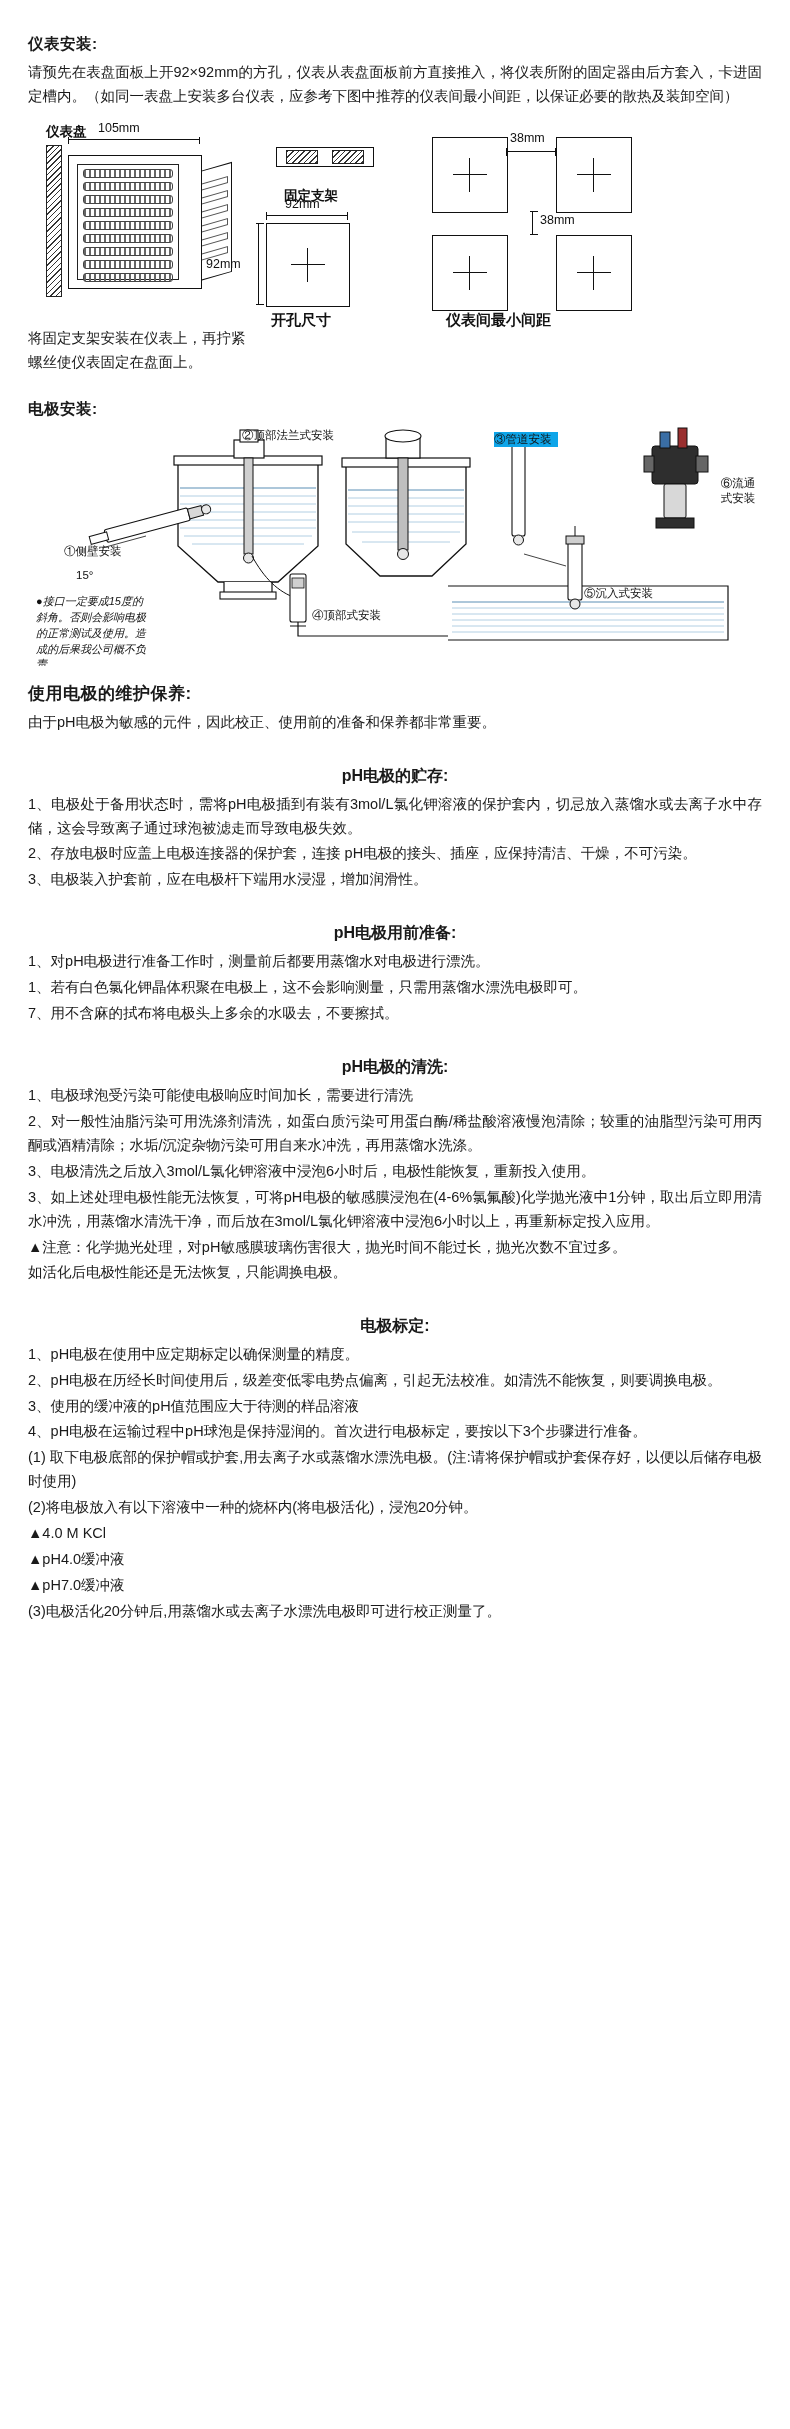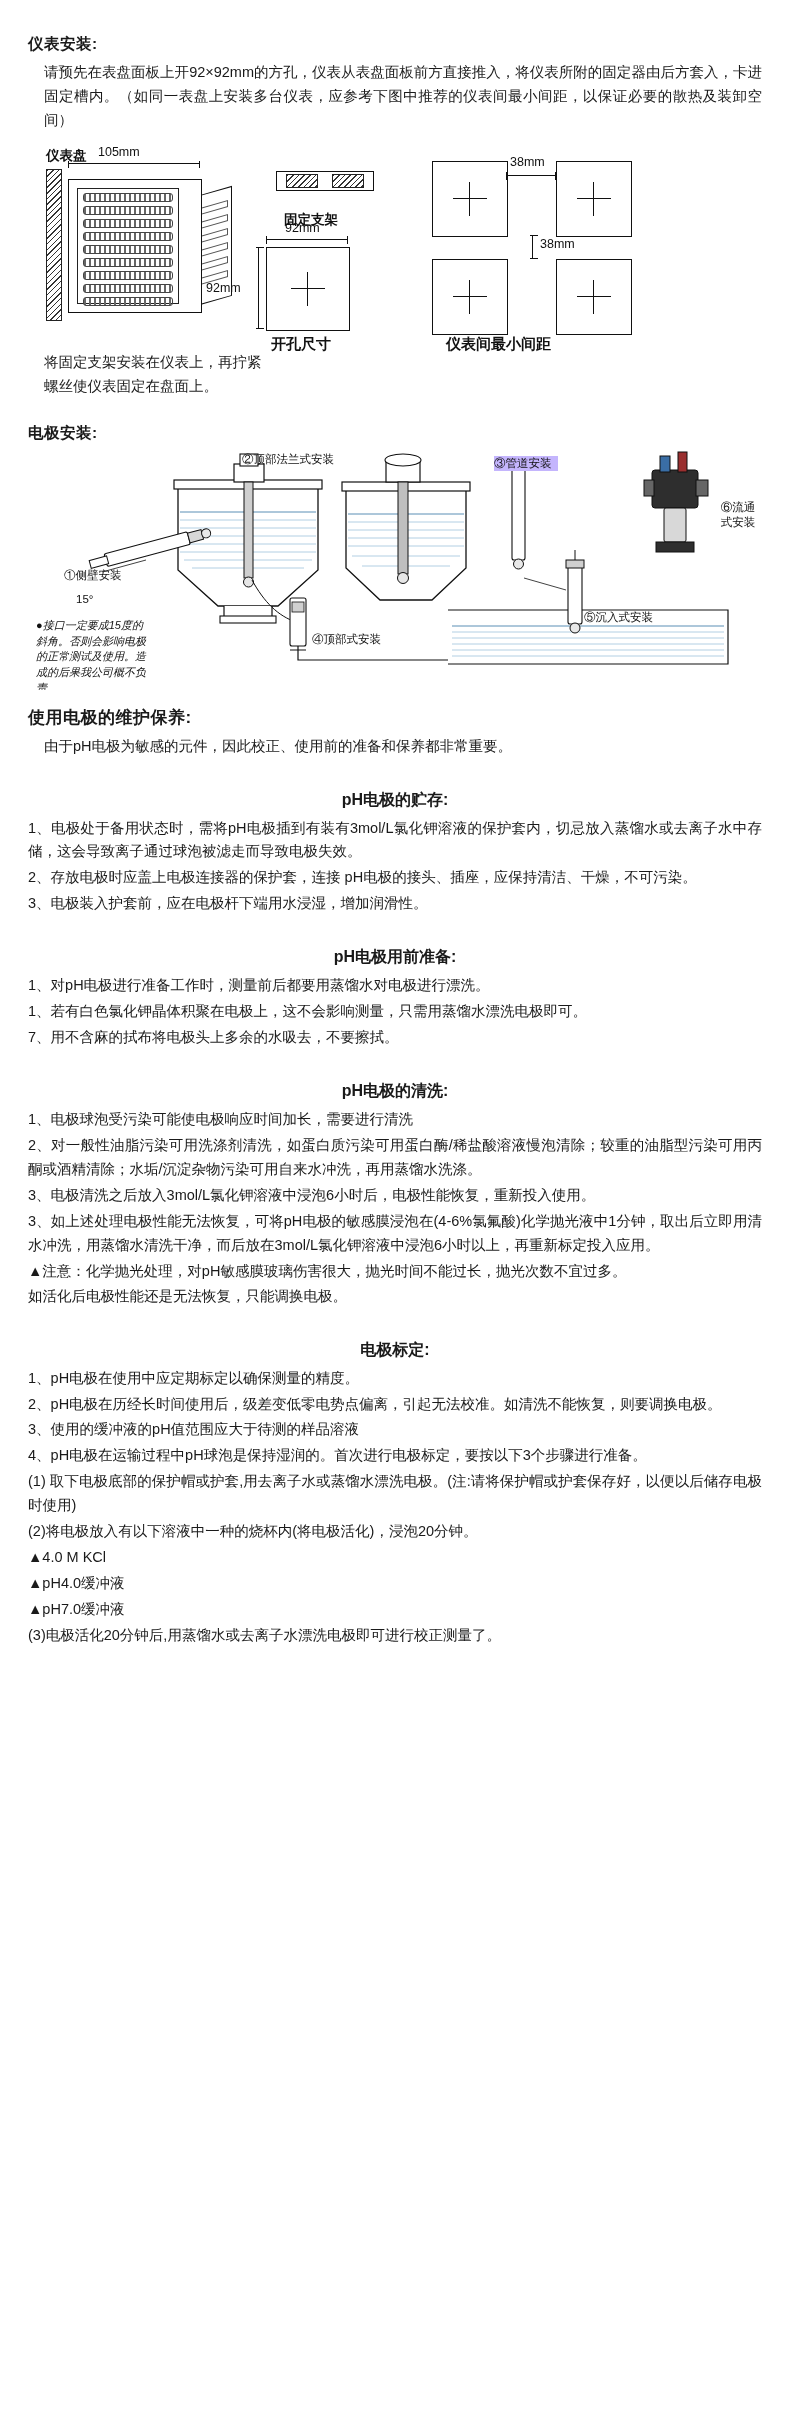--- a/index.html
+++ b/index.html
@@ -22,21 +22,21 @@
   }
   .sec-title {
     font-size: 15.5px;
     font-weight: bold;
     letter-spacing: .5px;
     margin: 0 0 6px 0;
   }
   .para {
     font-size: 14.5px;
     line-height: 1.65;
-    margin: 0 0 4px 16px;
+    margin: 0 0 4px 0;
     text-align: justify;
   }
 
   
   .fig-install {
     position: relative;
     width: 734px;
     height: 196px;
     margin: 12px 0 4px 0;
   }
@@ -331,21 +331,21 @@
       <rect x="668" y="30" width="12" height="16" fill="#666" stroke="#111" stroke-width="1"></rect>
       <rect x="636" y="58" width="22" height="34" rx="2" fill="#d8d8d8" stroke="#111" stroke-width="1"></rect>
       <rect x="628" y="92" width="38" height="10" fill="#2e2e2e" stroke="#111" stroke-width="1"></rect>
     </svg>
 
     <div class="elbl" style="left:36px; top:118px;">①侧壁安装</div>
     <div class="elbl" style="left:48px; top:142px;">15°</div>
     <div class="elbl" style="left:214px; top:2px;">②顶部法兰式安装</div>
     <div class="elbl" style="left:284px; top:182px;">④顶部式安装</div>
 
-    <div class="elbl" style="left:466px; top:6px; width:64px; white-space:normal; background:#c4b5fd;">③管道安装</div>
+    <div class="elbl" style="left:466px; top:6px; width:64px; white-space:normal; background:#0ea5e9;">③管道安装</div>
     <div class="elbl" style="left:556px; top:160px;">⑤沉入式安装</div>
     <div class="elbl" style="left:690px; top:50px; width:40px; white-space:normal;text-align:center;">⑥流通式安装</div>
     <div class="note" style="left:8px; top:168px;font-style:italic;">●接口一定要成15度的斜角。否则会影响电极的正常测试及使用。造成的后果我公司概不负责。</div>
   </div>
 
   <h2 class="h">使用电极的维护保养:</h2>
   <p class="para">由于pH电极为敏感的元件，因此校正、使用前的准备和保养都非常重要。</p>
 
   <h3 class="h3">pH电极的贮存:</h3>
   <div class="list">

